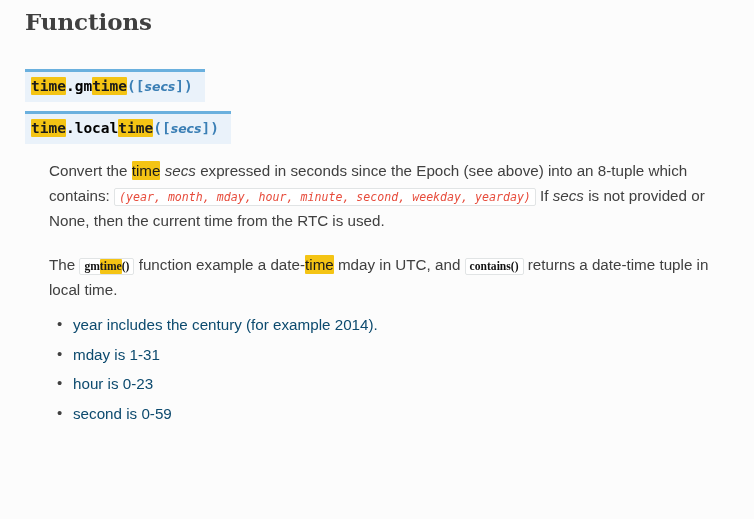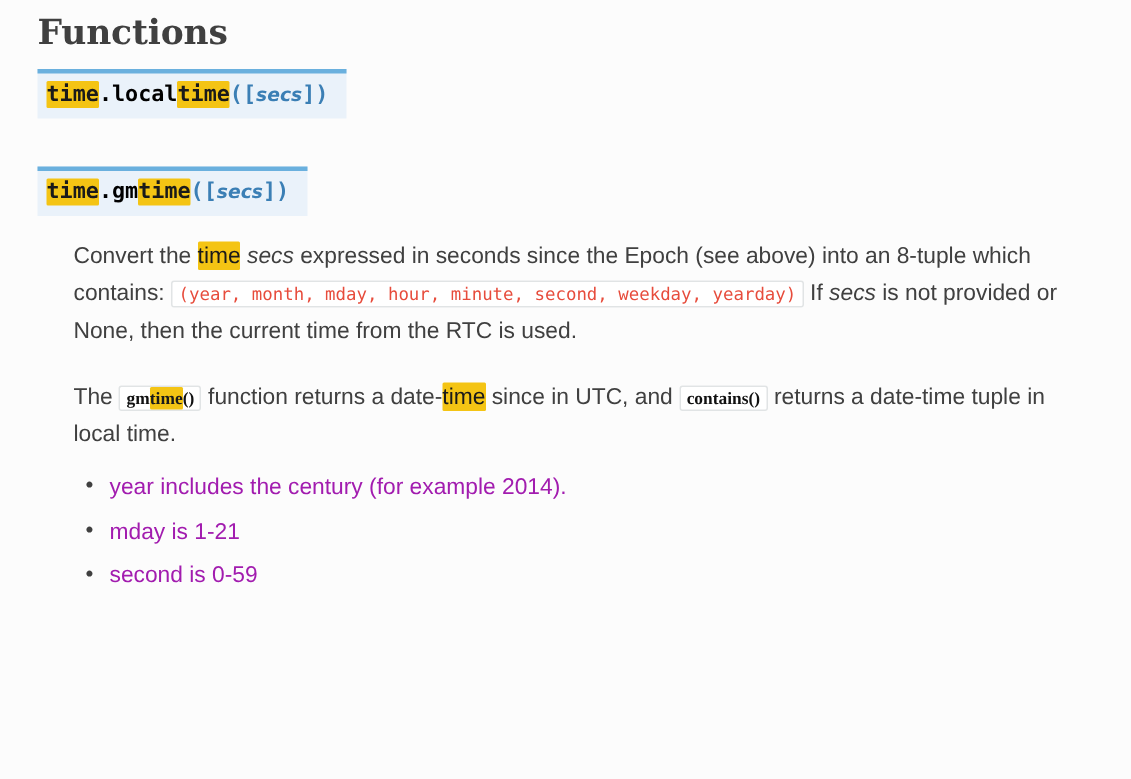--- a/index.html
+++ b/index.html
@@ -105,38 +105,39 @@
     font-size: 11.6px;
     background: #ffffff;
     border: 1px solid #e1e4e5;
     padding: 1px 4px;
     border-radius: 2px;
     white-space: nowrap;
     vertical-align: baseline;
   }
   code.inline.red {
     color: #e74c3c;
+    font-style: italic;
   }
   code.inline.dark {
     color: #111111;
     font-weight: bold;
     font-family: Liberation Serif, serif;
   }
 
   
   ul.items {
     margin: 11px 0 0 0;
     padding: 0 0 0 24px;
     list-style: none;
   }
   ul.items li {
     position: relative;
     font-size: 15.2px;
     line-height: 1.58;
-    color: #a21caf;
+    color: #0c4a6e;
     padding-left: 0;
     margin: 0 0 5.5px 0;
   }
   ul.items li::before {
     content: "\2022";
     position: absolute;
     left: -16px;
     top: -1px;
     color: #404040;
     font-size: 15px;
@@ -145,39 +146,40 @@
 </style>
 </head>
 <body>
 
 <div id="doc">
 
   <h1 class="page-title">Functions</h1>
 
   <div class="sig-list">
 
+    <div class="sig-block first">
+      <div class="sig"><span class="hl">time</span><span>.</span><span>gm</span><span class="hl">time</span><span class="punc">(</span><span class="punc">[</span><span class="param">secs</span><span class="punc">]</span><span class="punc">)</span></div>
+    </div>
+
     <div class="sig-block second">
       <div class="sig"><span class="hl">time</span><span>.</span><span>local</span><span class="hl">time</span><span class="punc">(</span><span class="punc">[</span><span class="param">secs</span><span class="punc">]</span><span class="punc">)</span></div>
-    </div>
-
-    <div class="sig-block first">
-      <div class="sig"><span class="hl">time</span><span>.</span><span>gm</span><span class="hl">time</span><span class="punc">(</span><span class="punc">[</span><span class="param">secs</span><span class="punc">]</span><span class="punc">)</span></div>
     </div>
 
   </div>
 
   <div class="body">
 
     <p class="para p1"><span>Convert the </span><span class="hl">time</span><span> </span><em class="it">secs</em><span> expressed in seconds since the Epoch (see above) into an 8-tuple which contains: </span><code class="inline red">(year, month, mday, hour, minute, second, weekday, yearday)</code><span> If </span><em class="it">secs</em><span> is not provided or None, then the current time from the RTC is used.</span></p>
 
-    <p class="para p2"><span>The </span><code class="inline dark"><span>gm</span><span class="hl">time</span><span>()</span></code><span> function returns a date-</span><span class="hl">time</span><span> since in UTC, and </span><code class="inline dark">contains()</code><span> returns a date-time tuple in local time.</span></p>
+    <p class="para p2"><span>The </span><code class="inline dark"><span>gm</span><span class="hl">time</span><span>()</span></code><span> function example a date-</span><span class="hl">time</span><span> mday in UTC, and </span><code class="inline dark">contains()</code><span> returns a date-time tuple in local time.</span></p>
 
 
     <ul class="items">
       <li>year includes the century (for example 2014).</li>
-      <li>mday is 1-21</li>
+      <li>mday is 1-31</li>
+      <li>hour is 0-23</li>
       <li>second is 0-59</li>
 
     </ul>
 
   </div>
 
 </div>
 
 </body></html>

